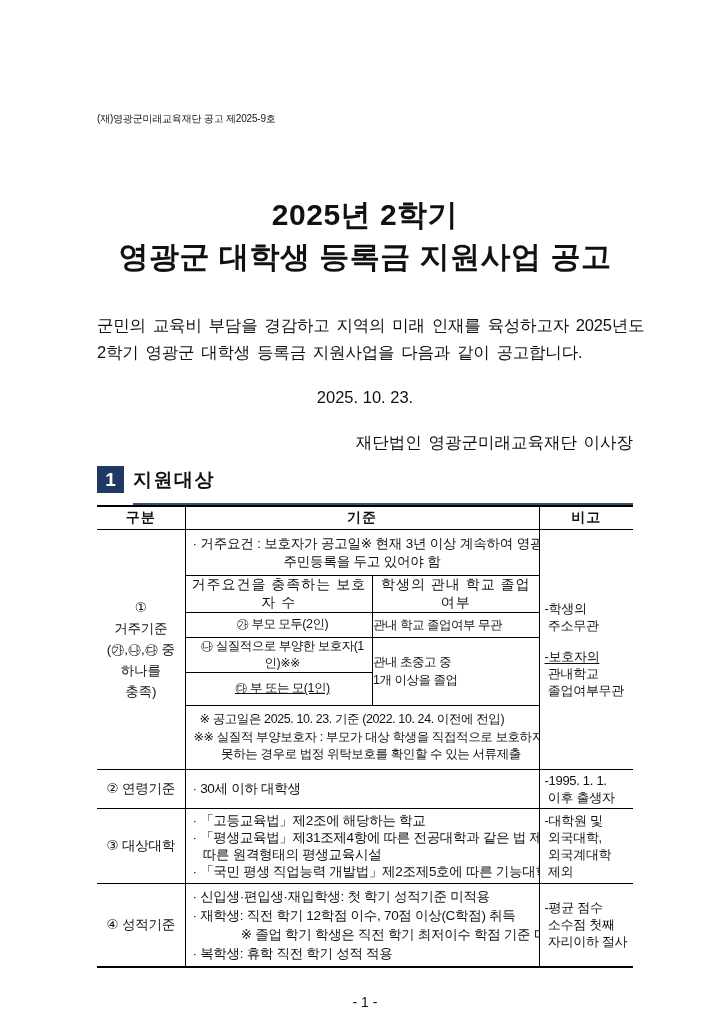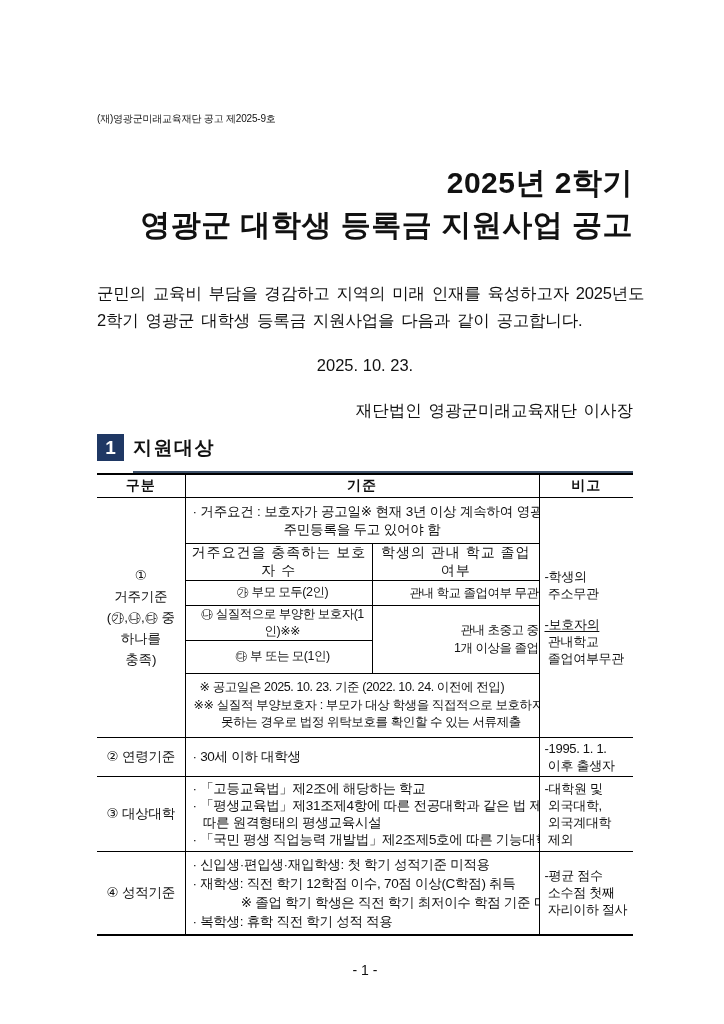--- a/index.html
+++ b/index.html
@@ -4,21 +4,21 @@
 <style>
   * { margin:0; padding:0; box-sizing:border-box; }
   html,body { background:#ffffff; }
   .page {
     width:724px; height:1024px; margin:0 auto; background:#ffffff;
     padding:112px 91px 0 97px; overflow:hidden; position:relative;
     font-family:"Liberation Sans","DejaVu Sans",sans-serif; color:#111;
   }
   .ml { white-space:pre; }
   .notice-no { font-size:10px; letter-spacing:-0.2px; }
-  .doc-title { text-align:right; font-weight:bold; font-size:30px; line-height:42px; margin-top:36px; letter-spacing:0.5px; }
+  .doc-title { text-align:center; font-weight:bold; font-size:30px; line-height:42px; margin-top:68px; letter-spacing:0.5px; }
   .intro { margin-top:34px; font-size:16.5px; line-height:27px; word-spacing:2.5px; letter-spacing:-0.2px; }
   .date-line { text-align:center; margin-top:22px; font-size:16.5px; }
   .issuer-line { text-align:right; margin-top:25px; font-size:16.5px; word-spacing:2px; }
   .sec-header { margin-top:12px; display:flex; align-items:flex-start; }
   .sec-num {
     width:27px; height:27px; background:#1f3864; color:#fff; font-weight:bold; font-size:19px;
     display:flex; align-items:center; justify-content:center; flex:0 0 auto;
   }
   .sec-rest { flex:1; margin-left:9px; border-bottom:2px solid #3d5068; padding-bottom:10px; }
   .sec-title { font-size:19px; font-weight:bold; letter-spacing:1.5px; line-height:27px; }
@@ -35,22 +35,22 @@
   .cell-bigo  { vertical-align:middle; font-size:13px; line-height:17px; padding:2px 1px 2px 5px; letter-spacing:-0.3px; }
   .cell-criteria { vertical-align:top; padding:0; font-size:13.5px; letter-spacing:-0.2px; }
 
   .req1 { padding:5px 2px 0 7px; line-height:17px; }
   .req2 { text-align:center; padding:1px 0 5px 0; line-height:17px; }
 
   table.inner { width:100%; border-collapse:collapse; font-size:12.5px; letter-spacing:-0.5px; }
   .inner th, .inner td { border:1px solid #000; }
   .inner th { font-weight:normal; text-align:center; height:22px; }
   .inner .ic1 { width:53%; text-align:center; padding-left:7px; }
-  .inner .ic2 { width:47%; text-align:right; line-height:18px; }
-  .ir1 td { height:25px; } .ir2 td { height:34px; } .ir3 td { height:33px; }
+  .inner .ic2 { width:47%; text-align:left; line-height:18px; }
+  .ir1 td { height:25px; } .ir2 td { height:34px; } .ir3 td { height:33px;text-decoration:underline; }
 
   .note-a { padding:5px 0 0 14px; font-size:12.5px; line-height:17px; letter-spacing:-0.4px; }
   .note-b { padding:1px 0 0 8px;  font-size:12.5px; line-height:17px; letter-spacing:-0.4px; }
   .note-c { text-align:center; padding:0 0 6px 18px; font-size:12.5px; line-height:17px; letter-spacing:-0.4px; }
 
   .remark-gap { margin-top:14px; }
   .u-line { text-decoration:underline; text-underline-offset:2px; }
 
   .row-age td { height:36px; }
   .row-univ td { height:72px; }

